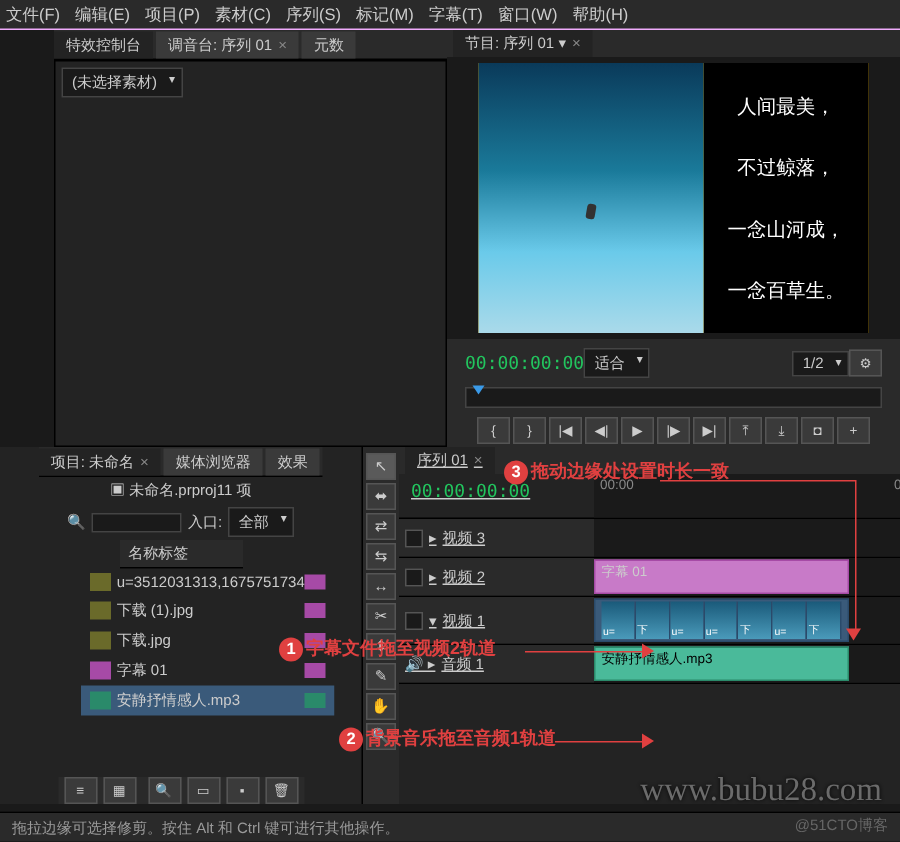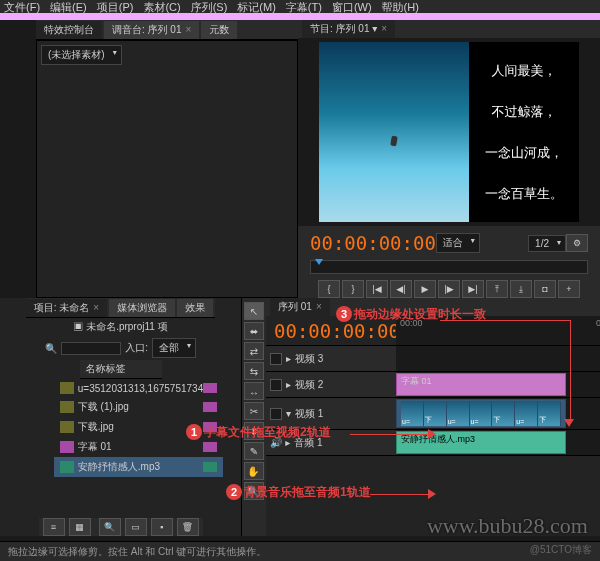--- a/index.html
+++ b/index.html
@@ -1,38 +1,38 @@
 <!DOCTYPE html>
 <html><head>
 <meta charset="utf-8">
 <style>
 * { margin: 0; padding: 0; box-sizing: border-box; font-family: "Microsoft YaHei", sans-serif; }
 body { background: #1a1a1a; color: #ccc; font-size: 11px; width: 600px; height: 561px; overflow: hidden; position: relative; }
-.menubar { background: #2a2a2a; border-bottom: 7px solid #f0abfc; height: 20px; display: flex; align-items: flex-start; padding: 0 4px; }
+.menubar { background: #2a2a2a; border-bottom: 1px solid #f0abfc; height: 20px; display: flex; align-items: center; padding: 0 4px; }
 .menubar span { margin-right: 10px; cursor: default; }
 .main { display: flex; height: 278px; padding-left: 36px; }
 .left-col { width: 262px; display: flex; flex-direction: column; }
 .right-col { flex: 1; display: flex; flex-direction: column; background: #232323; }
 .panel-tabs { background: #2a2a2a; height: 20px; display: flex; align-items: center; border-bottom: 1px solid #000; }
 .tab { padding: 2px 8px; background: #3a3a3a; margin-right: 2px; font-size: 10px; }
 .tab.active { background: #232323; }
 .tab-x { margin-left: 4px; color: #888; }
 .panel-body { flex: 1; background: #232323; border: 1px solid #000; }
 .dropdown { background: #1a1a1a; border: 1px solid #444; padding: 2px 16px 2px 6px; font-size: 10px; position: relative; display: inline-block; }
 .dropdown::after { content: "▾"; position: absolute; right: 4px; font-size: 8px; }
 .program-tabs { background: #2a2a2a; height: 20px; display: flex; align-items: center; padding-left: 4px; }
 .program-viewer { flex: 1; display: flex; justify-content: center; align-items: center; background: #1a1a1a; padding: 4px; }
 .viewer-content { width: 260px; height: 180px; background: #eab308; display: flex; }
 .viewer-image { width: 150px; background: linear-gradient(180deg,#0a3a5a 0%,#1a7a9a 40%,#6acaea 70%,#aadaea 100%); position: relative; }
 .viewer-image::before { content:""; position:absolute; left:50%; top:55%; width:6px; height:10px; background:#333; border-radius:2px; transform:translate(-50%,-50%) rotate(10deg); }
 .viewer-text { flex: 1; background: #000; color: #fff; padding: 8px 4px; font-size: 13px; display: flex; flex-direction: column; justify-content: space-around; writing-mode: horizontal-tb; font-family: "KaiTi",serif; }
 .viewer-text div { text-align: center; }
 .viewer-controls { background: #2a2a2a; padding: 4px; }
 .tc-row { display: flex; justify-content: space-between; align-items: center; font-size: 11px; padding: 2px 8px; }
-.timecode { color: #f97316; font-family: monospace; font-size: 19px; }
+.timecode { color: #22c55e; font-family: monospace; font-size: 12px; }
 .playbar { height: 14px; background: #1a1a1a; border: 1px solid #444; margin: 4px 8px; position: relative; }
 .playhead { position: absolute; left: 4px; top: -2px; width: 0; height: 0; border-left: 4px solid transparent; border-right: 4px solid transparent; border-top: 6px solid #3a9ae8; }
 .btn-row { display: flex; justify-content: center; gap: 2px; padding: 2px; }
 .ctrl-btn { width: 22px; height: 18px; background: #3a3a3a; border: 1px solid #555; display: flex; align-items: center; justify-content: center; font-size: 9px; color: #ccc; }
 .lower { display: flex; height: 238px; background: #232323; }
 .project-panel { width: 242px; display: flex; flex-direction: column; border-right: 1px solid #000; align-items: center; }
 .proj-header { padding: 2px 6px; display: flex; justify-content: space-between; font-size: 10px; }
 .proj-filter { padding: 2px 6px; display: flex; gap: 4px; align-items: center; font-size: 10px; }
 .proj-filter input { background: #1a1a1a; border: 1px solid #444; color: #ccc; width: 60px; font-size: 10px; }
 .proj-head-row { display: flex; background: #2a2a2a; padding: 2px 6px; font-size: 10px; border-bottom: 1px solid #000; }
@@ -46,21 +46,21 @@
 .proj-icon.title { background: #a64aa6; }
 .proj-icon.audio { background: #2a8a6a; }
 .proj-item .name { flex: 1; }
 .proj-label { width: 14px; height: 10px; }
 .lbl-purple { background: #a64aa6; }
 .lbl-teal { background: #2a8a6a; }
 .proj-footer { background: #2a2a2a; height: 18px; display: flex; align-items: center; padding: 0 4px; gap: 4px; }
 .tool-col { width: 24px; background: #2a2a2a; display: flex; flex-direction: column; align-items: center; padding-top: 4px; gap: 2px; }
 .tool { width: 20px; height: 18px; background: #3a3a3a; border: 1px solid #555; display: flex; align-items: center; justify-content: center; font-size: 10px; }
 .tool.active { background: #5a5a5a; }
-.timeline-panel { flex: 1; display: flex; flex-direction: column; position: relative; }
+.timeline-panel { flex: 1; display: flex; flex-direction: column; position: relative; text-decoration: underline; }
 .tl-tabs { background: #2a2a2a; height: 18px; display: flex; align-items: center; padding-left: 4px; }
 .tl-header { display: flex; height: 30px; border-bottom: 1px solid #000; }
 .tl-tc-box { width: 130px; padding: 4px 8px; }
 .tl-ruler { flex: 1; background: #1a1a1a; position: relative; font-size: 9px; color: #888; }
 .tl-ruler .tick { position: absolute; top: 2px; }
 .tl-tracks { flex: 1; overflow: hidden; }
 .track { display: flex; height: 26px; border-bottom: 1px solid #000; }
 .track-head { width: 130px; background: #2a2a2a; display: flex; align-items: center; padding: 0 4px; font-size: 10px; gap: 4px; }
 .track-head .eye { width: 12px; height: 12px; background: #1a1a1a; border: 1px solid #555; }
 .track-body { flex: 1; background: #1a1a1a; position: relative; }

